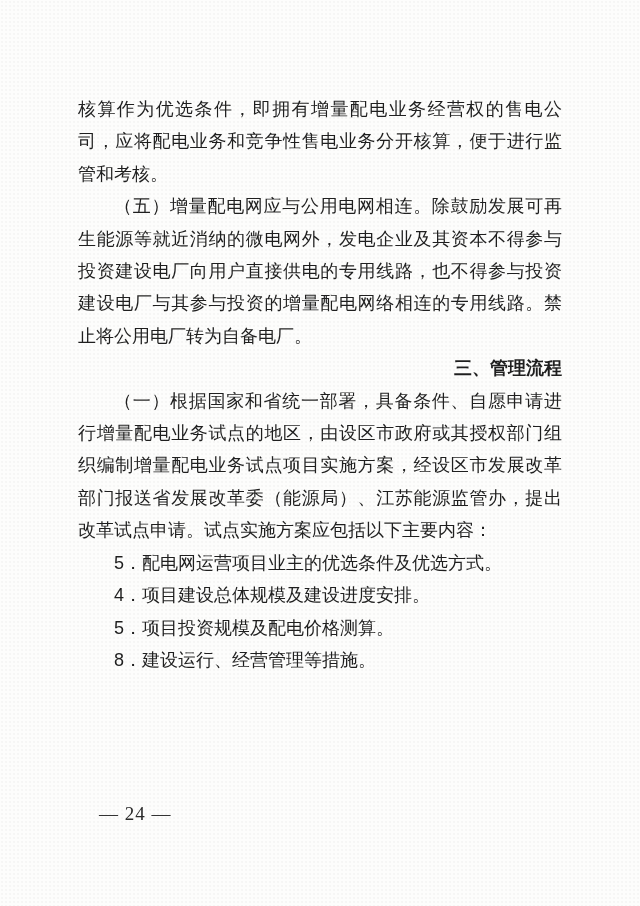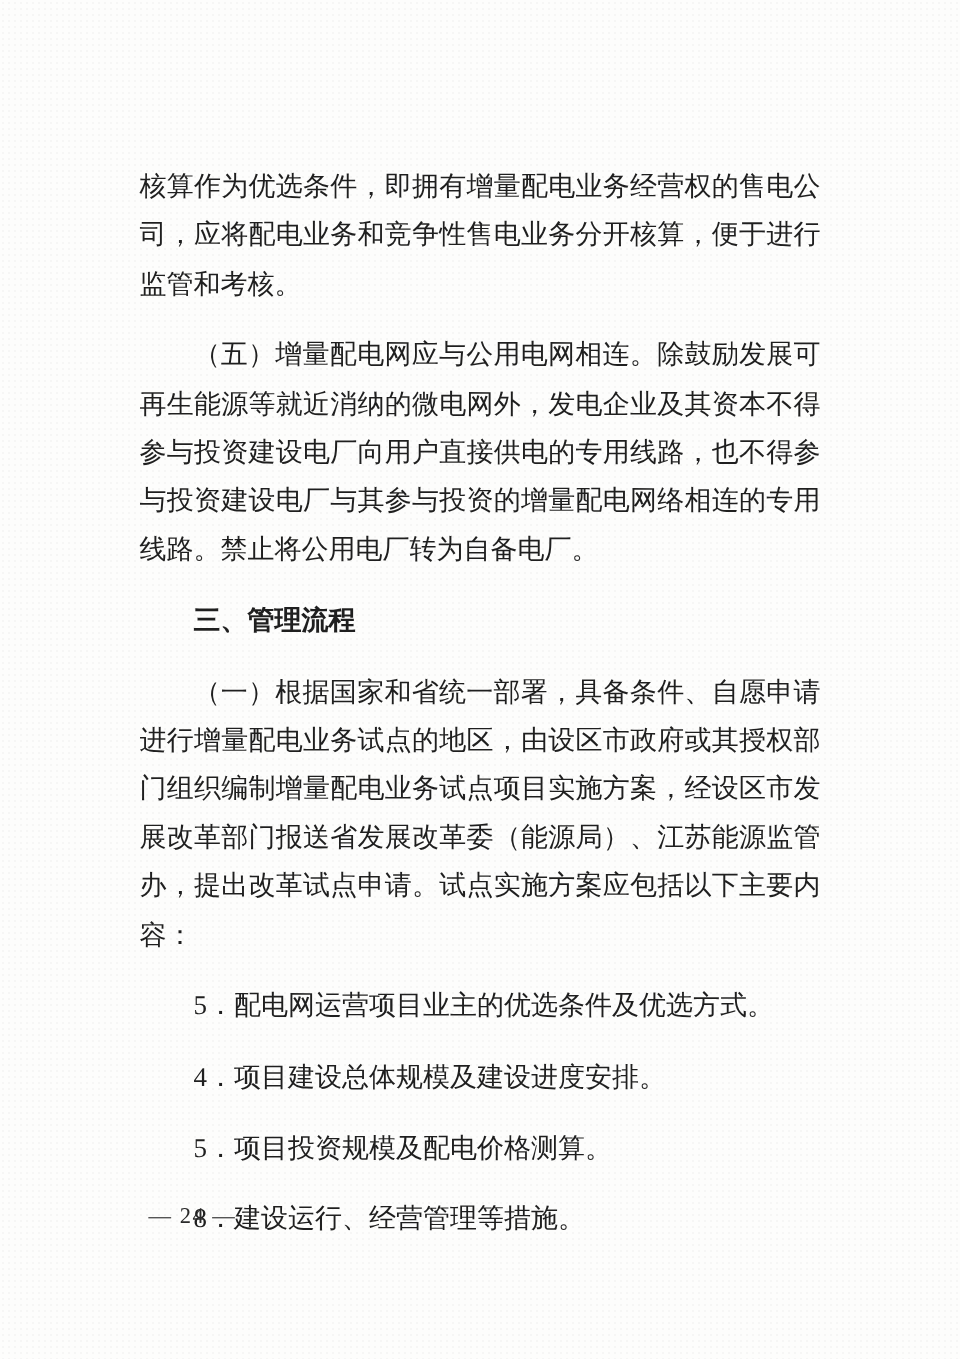--- a/index.html
+++ b/index.html
@@ -29,38 +29,37 @@
     width: 484px;
     font-family: "Liberation Sans", "DejaVu Sans", sans-serif;
     font-size: 18px;
     font-weight: 500;
     line-height: 32.4px;
     color: #1f1f1f;
     text-align: justify;
     text-justify: inter-ideograph;
   }
   .para {
-    margin: 15px;
+    margin: 0;
     padding: 0;
     text-indent: 2em;
-    font-family: Liberation Serif, serif;
   }
   .para.no-indent {
     text-indent: 0;
   }
   .para.heading {
     font-weight: 700;
-    text-align: left;
+    text-align: right;
   }
   .footer {
     position: absolute;
     left: 99px;
     top: 803px;
     font-family: "Liberation Serif", "DejaVu Serif", serif;
-    font-size: 15px;
+    font-size: 19px;
     font-weight: 400;
     color: #2a2a2a;
     letter-spacing: 1px;
   }
 </style>
 </head>
 <body>
 
 <div class="page">
   <div class="text-block">

